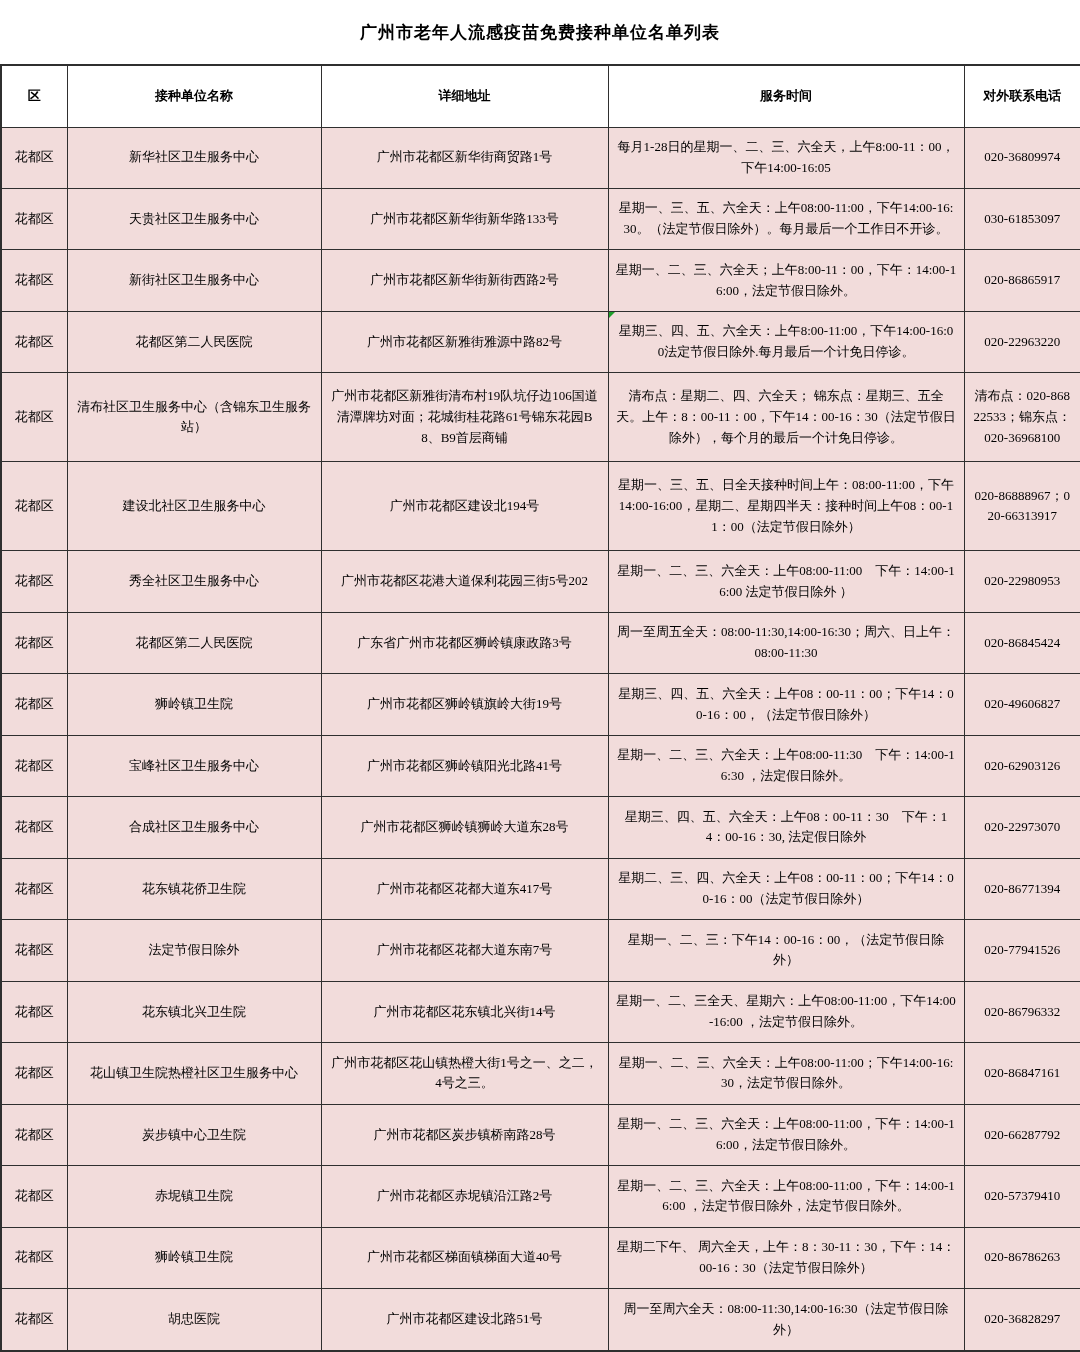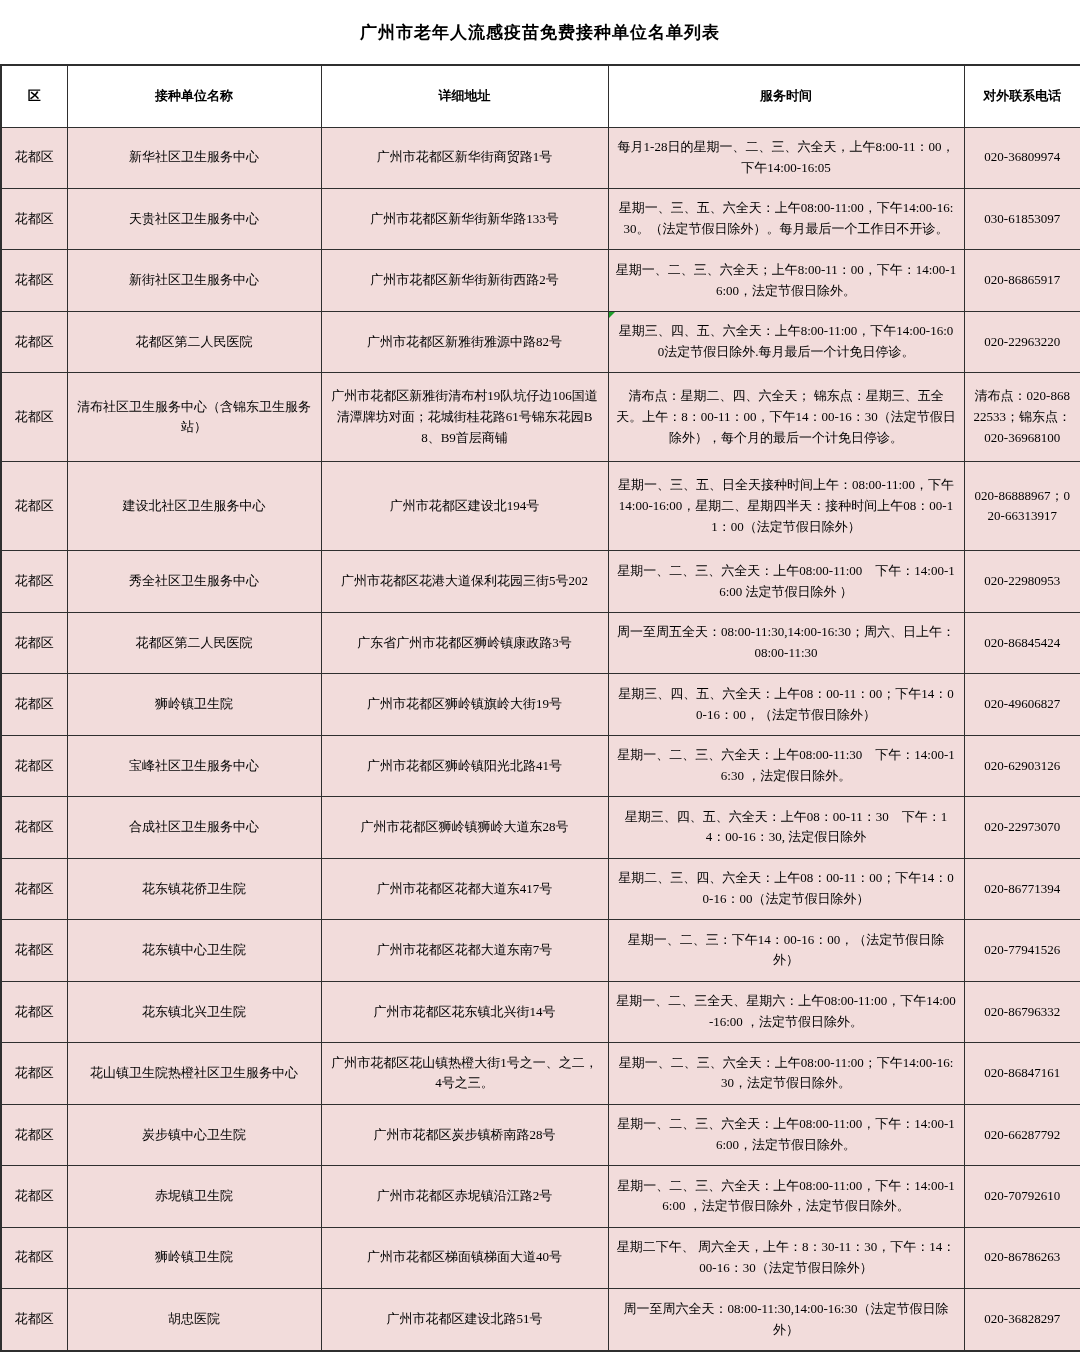--- a/index.html
+++ b/index.html
@@ -175,21 +175,21 @@
   <tr>
     <td>花都区</td>
     <td>花东镇花侨卫生院</td>
     <td>广州市花都区花都大道东417号</td>
     <td>星期二、三、四、六全天：上午08：00-11：00；下午14：00-16：00（法定节假日除外）</td>
     <td>020-86771394</td>
   </tr>
 
   <tr>
     <td>花都区</td>
-    <td>花东镇中心卫生院</td>
+    <td>法定节假日除外</td>
     <td>广州市花都区花都大道东南7号</td>
     <td>星期一、二、三：下午14：00-16：00，（法定节假日除外）</td>
     <td>020-77941526</td>
   </tr>
 
   <tr>
     <td>花都区</td>
     <td>花东镇北兴卫生院</td>
     <td>广州市花都区花东镇北兴街14号</td>
     <td>星期一、二、三全天、星期六：上午08:00-11:00，下午14:00-16:00 ，法定节假日除外。</td>
@@ -210,21 +210,21 @@
     <td>广州市花都区炭步镇桥南路28号</td>
     <td>星期一、二、三、六全天：上午08:00-11:00，下午：14:00-16:00，法定节假日除外。</td>
     <td>020-66287792</td>
   </tr>
 
   <tr>
     <td>花都区</td>
     <td>赤坭镇卫生院</td>
     <td>广州市花都区赤坭镇沿江路2号</td>
     <td>星期一、二、三、六全天：上午08:00-11:00，下午：14:00-16:00 ，法定节假日除外，法定节假日除外。</td>
-    <td>020-70792610</td>
+    <td>020-57379410</td>
   </tr>
 
   <tr>
     <td>花都区</td>
     <td>狮岭镇卫生院</td>
     <td>广州市花都区梯面镇梯面大道40号</td>
     <td>星期二下午、 周六全天，上午：8：30-11：30，下午：14：00-16：30（法定节假日除外）</td>
     <td>020-86786263</td>
   </tr>
 

